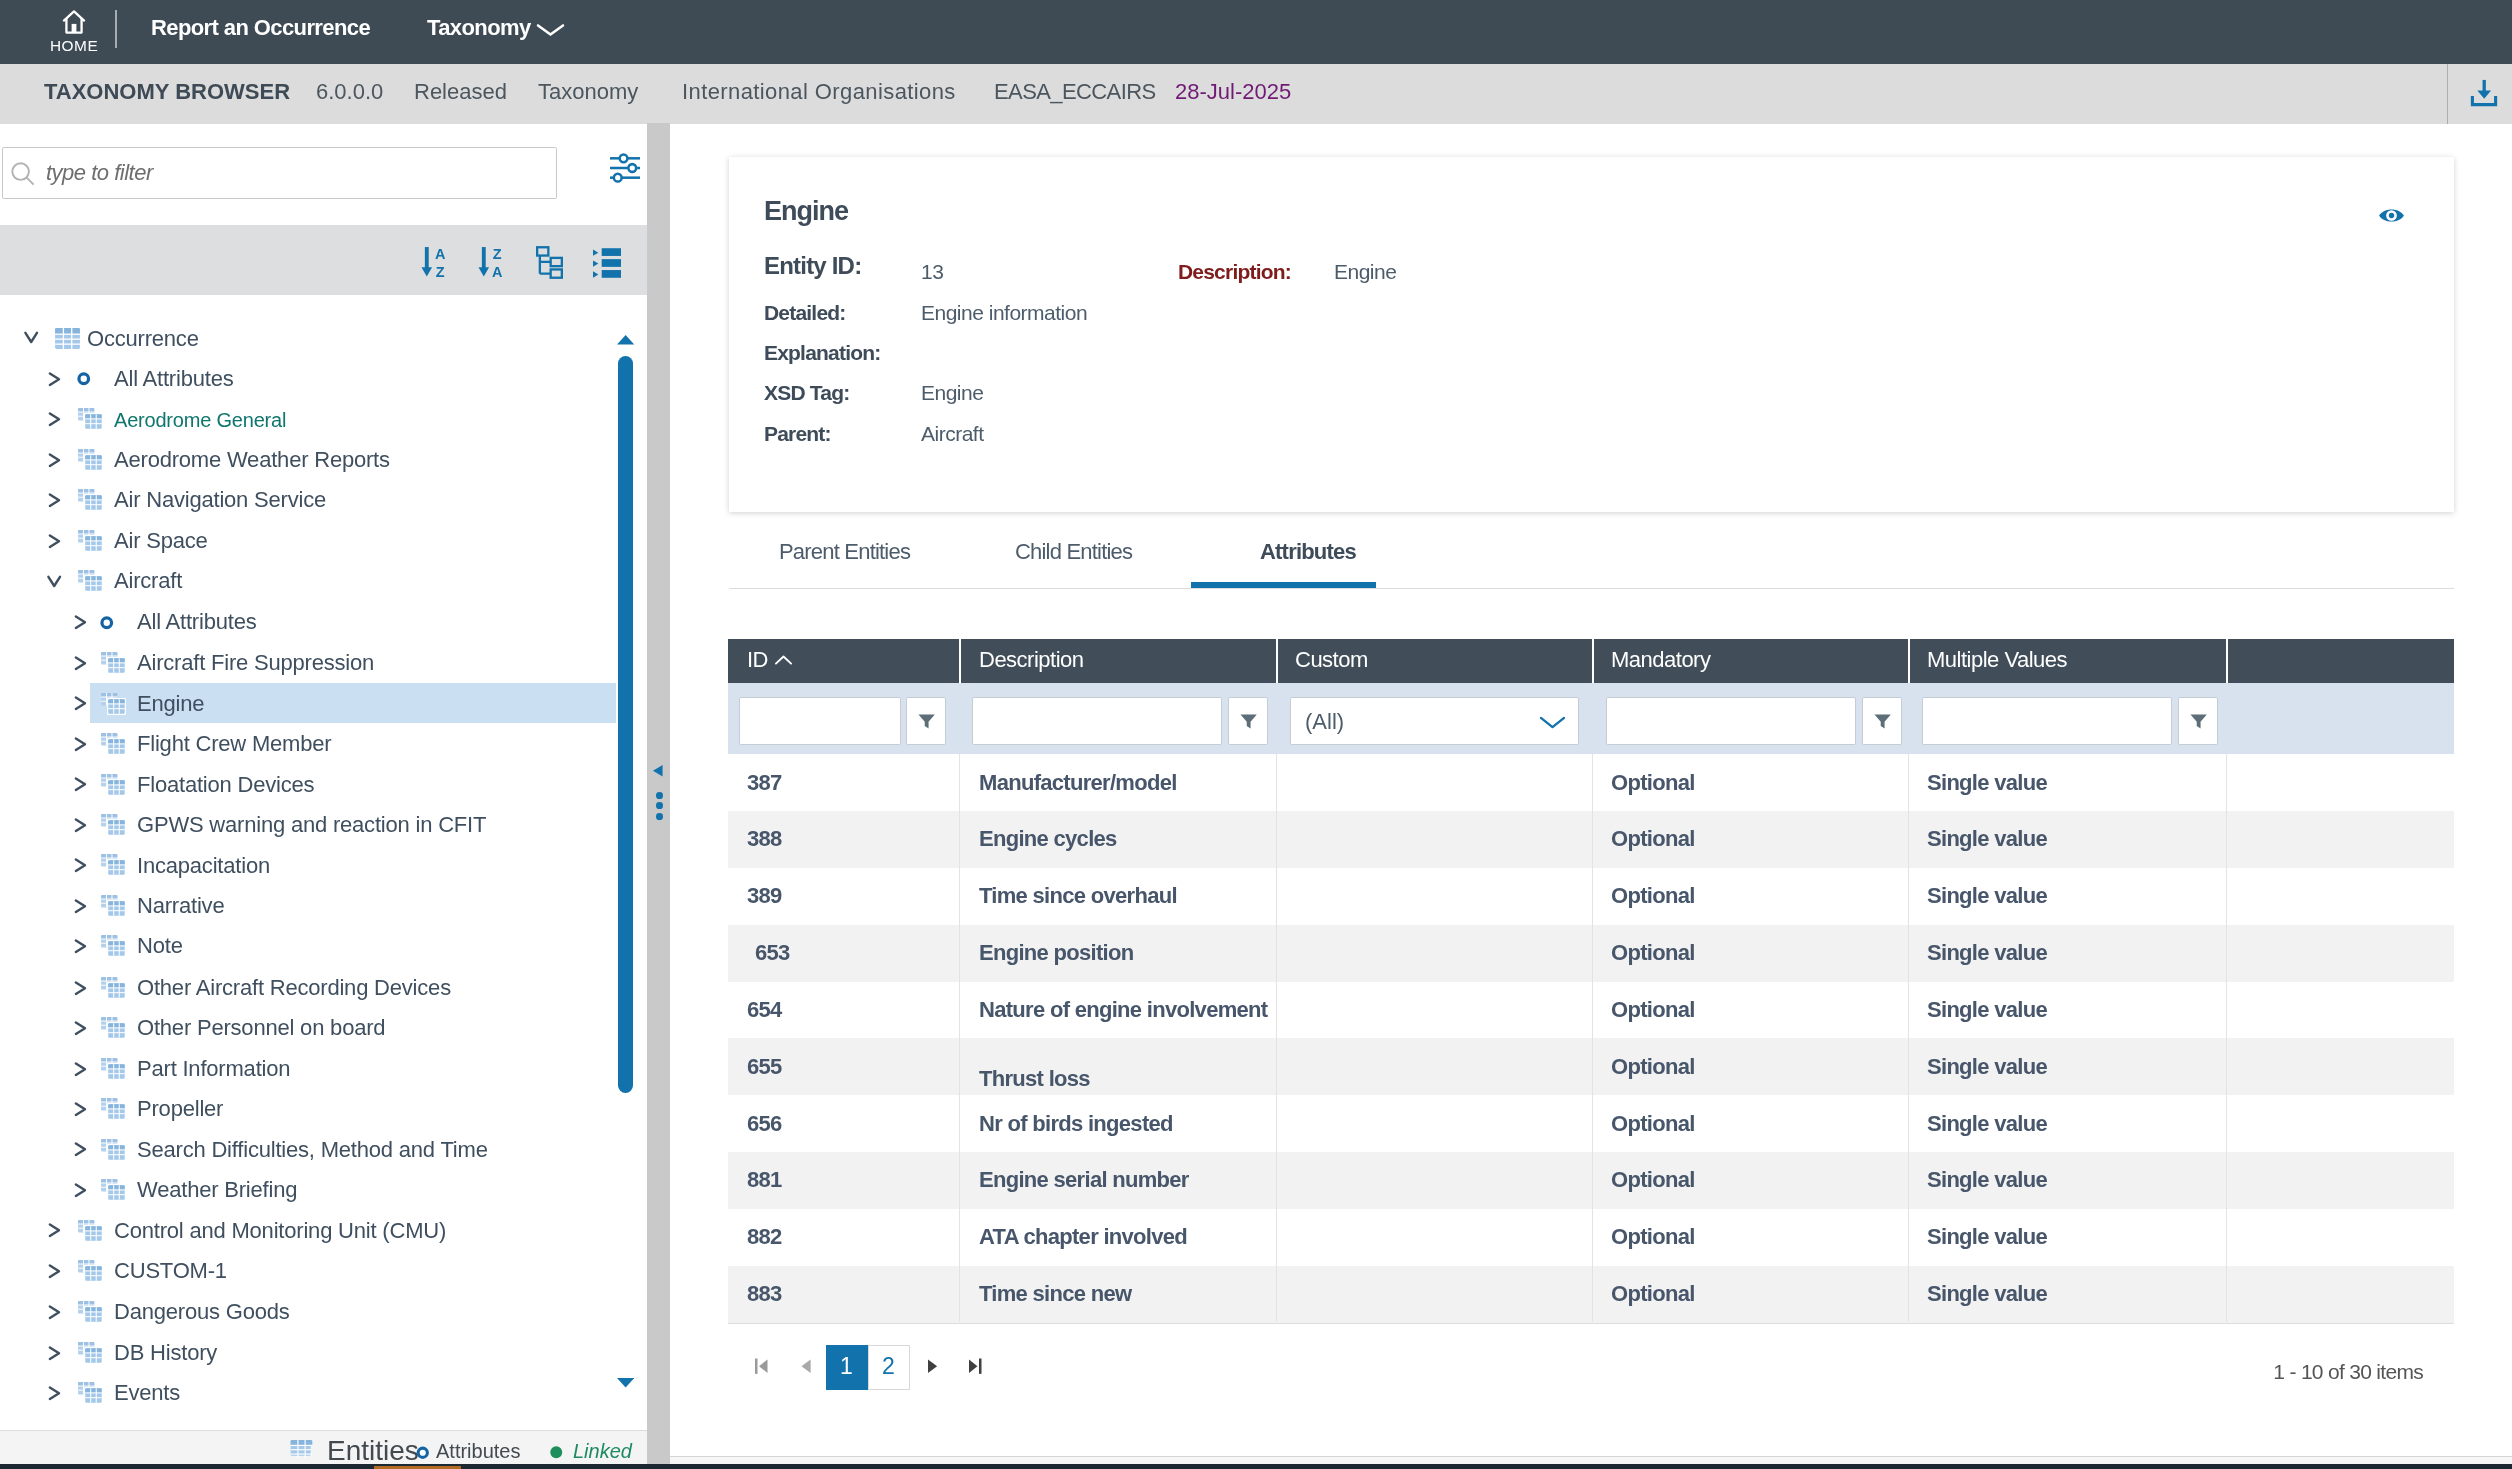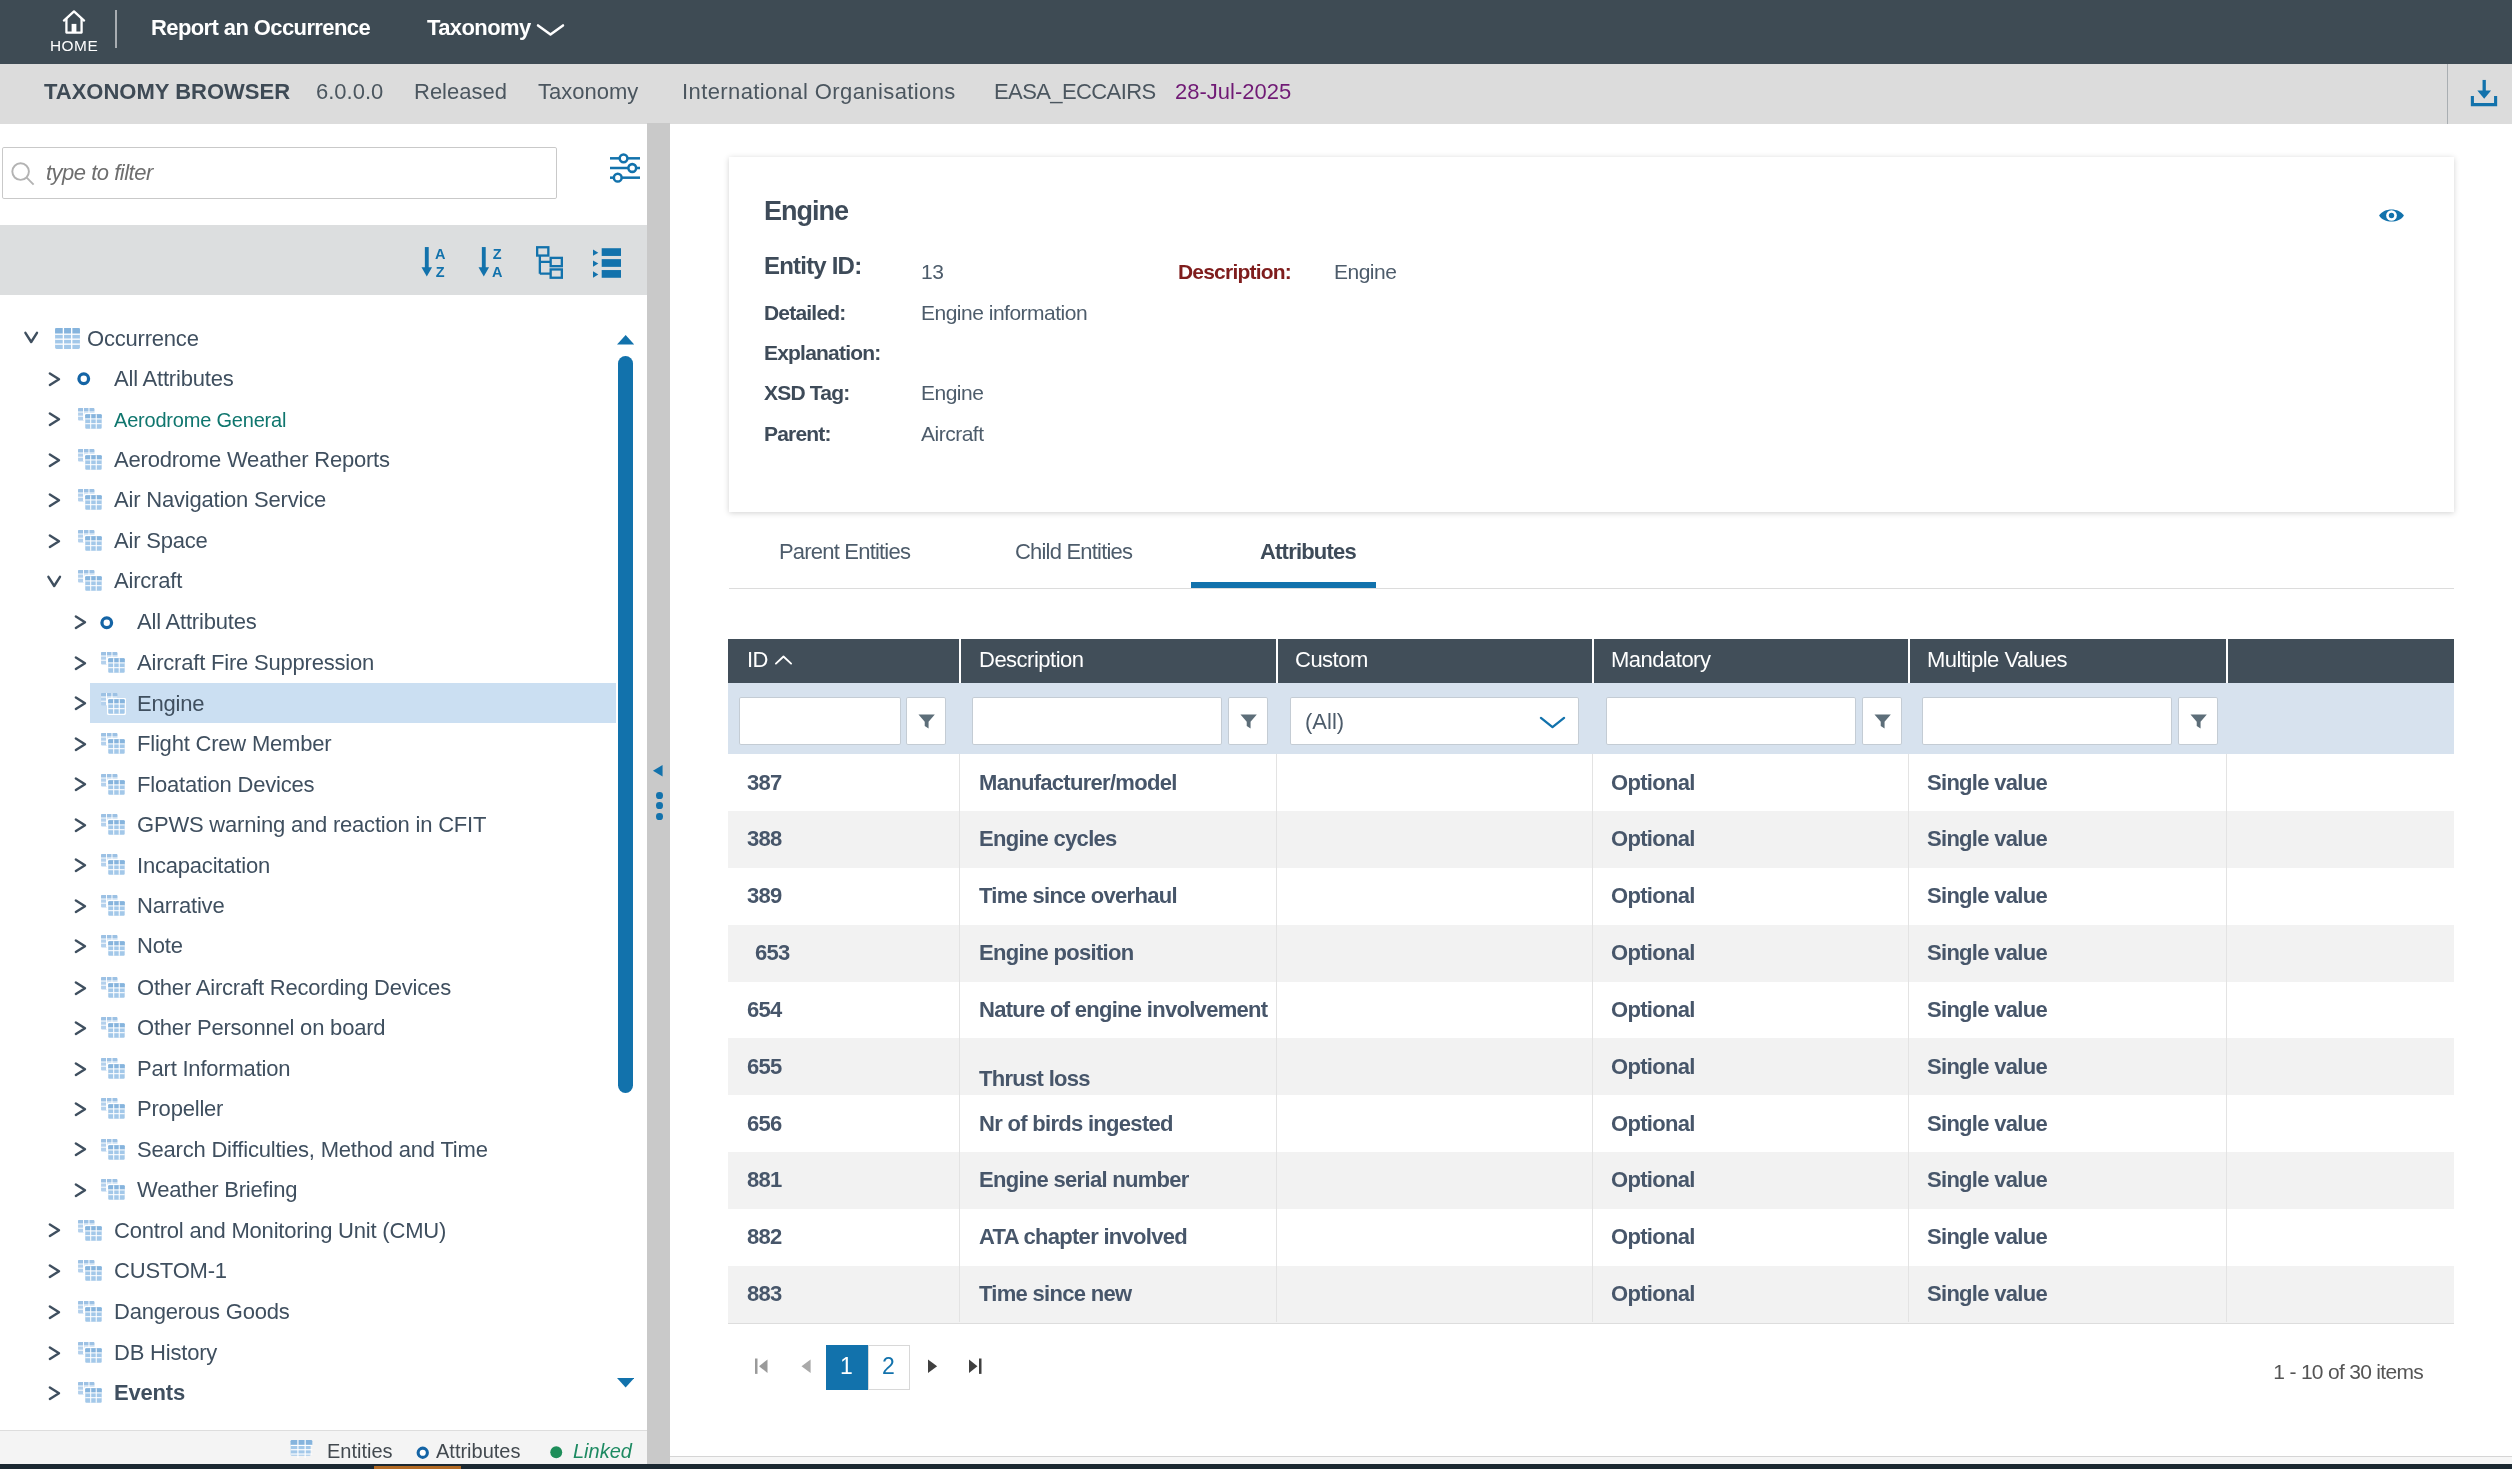--- a/index.html
+++ b/index.html
@@ -557,39 +557,39 @@
       <line x1="5.7" y1="0" x2="5.7" y2="13" stroke="#fff" stroke-width="1"></line>
       <line x1="11.4" y1="0" x2="11.4" y2="13" stroke="#fff" stroke-width="1"></line>
       <rect x="6.2" y="5.2" width="19.8" height="17.8" rx="1.2" fill="#fff"></rect>
       <rect x="7.5" y="6.5" width="17.2" height="15.2" rx="1" fill="#a3c8e9"></rect>
       <rect x="7.5" y="6.5" width="17.2" height="4.8" rx="1" fill="#86b4dd"></rect>
       <line x1="7.5" y1="11.4" x2="24.7" y2="11.4" stroke="#fff" stroke-width="1.1"></line>
       <line x1="7.5" y1="16.4" x2="24.7" y2="16.4" stroke="#fff" stroke-width="1.1"></line>
       <line x1="13.2" y1="6.5" x2="13.2" y2="21.7" stroke="#fff" stroke-width="1.1"></line>
       <line x1="19" y1="6.5" x2="19" y2="21.7" stroke="#fff" stroke-width="1.1"></line>
     </svg>
-<div class="txt" style="left:114px;top:1380px;height:26px;line-height:26px;font-size:22px;color:#3f4f5f;font-weight:bold;letter-spacing:-0.2px;text-align:center;">Events</div>
+<div class="txt" style="left:114px;top:1380px;height:26px;line-height:26px;font-size:22px;color:#3f4f5f;font-weight:normal;letter-spacing:-0.2px;text-align:center;">Events</div>
 <svg class="abs" style="left:617px;top:335px" width="17.3" height="9.6" viewBox="0 0 18 10">
       <polygon points="9,0 18,10 0,10" fill="#1272ac"></polygon>
     </svg>
 <div class="abs" style="left:618px;top:356px;width:15.4px;height:737px;background:#1272ac;border-radius:7.7px"></div>
 <svg class="abs" style="left:617px;top:1378px" width="17.3" height="9.6" viewBox="0 0 18 10">
       <polygon points="0,0 18,0 9,10" fill="#1272ac"></polygon>
     </svg>
 <div class="abs" style="left:0;top:1430px;width:647px;height:35px;background:#f4f4f4;border-top:1px solid #ddd"></div>
 <svg class="abs" style="left:290px;top:1440px" width="23" height="18.3" viewBox="0 0 26 22">
       <rect x="0" y="0" width="24" height="19" rx="1.5" fill="#a3c8e9"></rect>
       <rect x="0" y="0" width="26" height="6.5" rx="1.5" fill="#86b4dd"></rect>
       <line x1="0" y1="6.5" x2="26" y2="6.5" stroke="#fff" stroke-width="1.4"></line>
       <line x1="0" y1="11.7" x2="26" y2="11.7" stroke="#fff" stroke-width="1.4"></line>
       <line x1="0" y1="16.9" x2="26" y2="16.9" stroke="#fff" stroke-width="1.4"></line>
       <line x1="8.7" y1="0" x2="8.7" y2="22" stroke="#fff" stroke-width="1.4"></line>
       <line x1="17.4" y1="0" x2="17.4" y2="22" stroke="#fff" stroke-width="1.4"></line>
     </svg>
-<div class="txt" style="left:327px;top:1439px;height:24px;line-height:24px;font-size:20px;color:#42494f;font-weight:normal;letter-spacing:0;">Entities</div>
+<div class="txt" style="left:327px;top:1439px;height:24px;line-height:24px;font-size:28px;color:#42494f;font-weight:normal;letter-spacing:0;">Entities</div>
 <svg class="abs" style="left:416px;top:1446px" width="13.5" height="13.5" viewBox="0 0 14 14">
       <circle cx="7" cy="7" r="4.8" fill="#fff" stroke="#1464a5" stroke-width="3.2"></circle>
     </svg>
 <div class="txt" style="left:436px;top:1439px;height:24px;line-height:24px;font-size:20px;color:#42494f;font-weight:normal;letter-spacing:0;">Attributes</div>
 <svg class="abs" style="left:550px;top:1446px" width="12.5" height="12.5" viewBox="0 0 13 13">
       <circle cx="6.5" cy="6.5" r="6.2" fill="#1e8e5a"></circle>
     </svg>
 <div class="txt" style="left:573px;top:1439px;height:24px;line-height:24px;font-size:20px;color:#1d8a62;font-weight:normal;letter-spacing:0;font-style:italic;">Linked</div>
 <div class="abs" style="left:647px;top:123px;width:23px;height:1341px;background:#c9c9c9"></div>
 <svg class="abs" style="left:652px;top:764px" width="12.5" height="13.5" viewBox="0 0 13 14">

